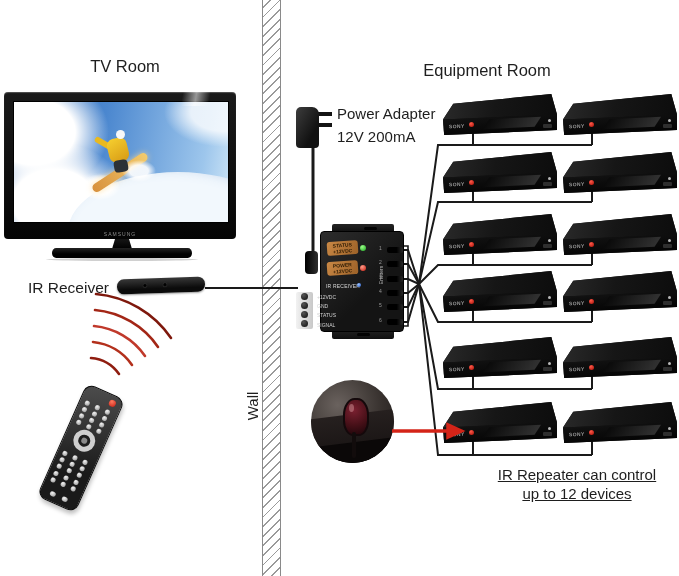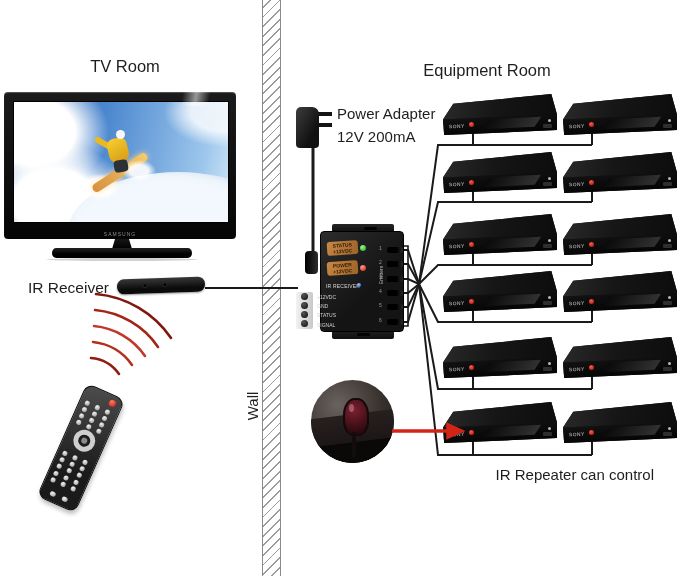--- a/index.html
+++ b/index.html
@@ -15,21 +15,21 @@
   .wall-label{position:absolute;left:231px;top:397px;width:44px;height:18px;
     font-size:15px;text-align:center;transform:rotate(-90deg);}
 
   
   .tv-room-title{left:60px;top:57px;width:130px;text-align:center;font-size:16.5px;}
   .equip-room-title{left:417px;top:61px;width:140px;text-align:center;font-size:16.5px;}
   .ir-receiver-label{left:28px;top:279px;font-size:15.5px;}
   .pa-label1{left:337px;top:105px;font-size:15px;}
   .pa-label2{left:337px;top:128px;font-size:15px;}
   .block-label{left:281px;top:343px;width:132px;text-align:center;font-size:11.5px;color:#111;}
-  .caption{left:472px;top:465px;width:182px;text-align:right;font-size:15px;line-height:19px;}
+  .caption{left:486px;top:465px;width:182px;text-align:center;font-size:15px;line-height:19px;text-decoration:underline;}
 
   
   .tv{left:4px;top:92px;width:232px;height:147px;background:linear-gradient(180deg,#1b1b1b,#050505);
       border-radius:4px;box-shadow:inset 0 1px 1px rgba(255,255,255,.25);z-index:2;}
   .tv:after{content:"";position:absolute;right:0;top:0;width:90px;height:14px;
       background:linear-gradient(100deg,rgba(255,255,255,0) 40%,rgba(255,255,255,.55) 55%,rgba(255,255,255,0) 70%);}
   .tv-screen{position:absolute;left:9px;top:9px;width:214px;height:120px;overflow:hidden;
       background:linear-gradient(100deg,#2e6cba 0%,#4b87cf 40%,#9dc6ec 85%,#cfe6f7 100%);
       border:1px solid #000;}
   .cloud{position:absolute;border-radius:50%;background:radial-gradient(closest-side,#ffffff 55%,rgba(255,255,255,0));}
@@ -476,15 +476,16 @@
     <defs>
       <marker id="arrowhead" markerWidth="5.5" markerHeight="5" refX="0.5" refY="2.5" orient="auto">
         <path d="M0 0 L5.5 2.5 L0 5 z" fill="#d42418"></path>
       </marker>
     </defs>
     <path d="M392 431 H448" stroke="#d42418" stroke-width="3.5" fill="none" marker-end="url(#arrowhead)"></path>
   </svg>
 
   <div class="lbl caption">
     <div>IR Repeater can control</div>
+    <div>up to 12 devices</div>
   </div>
 
 </div>
 
 </body></html>

